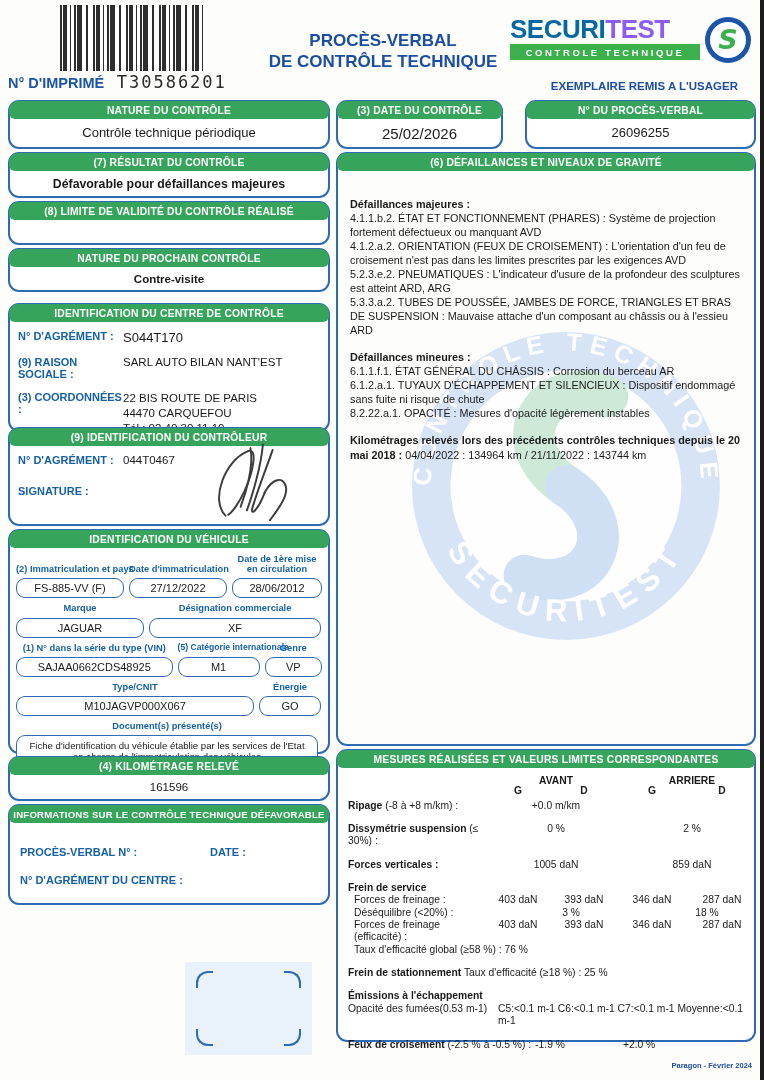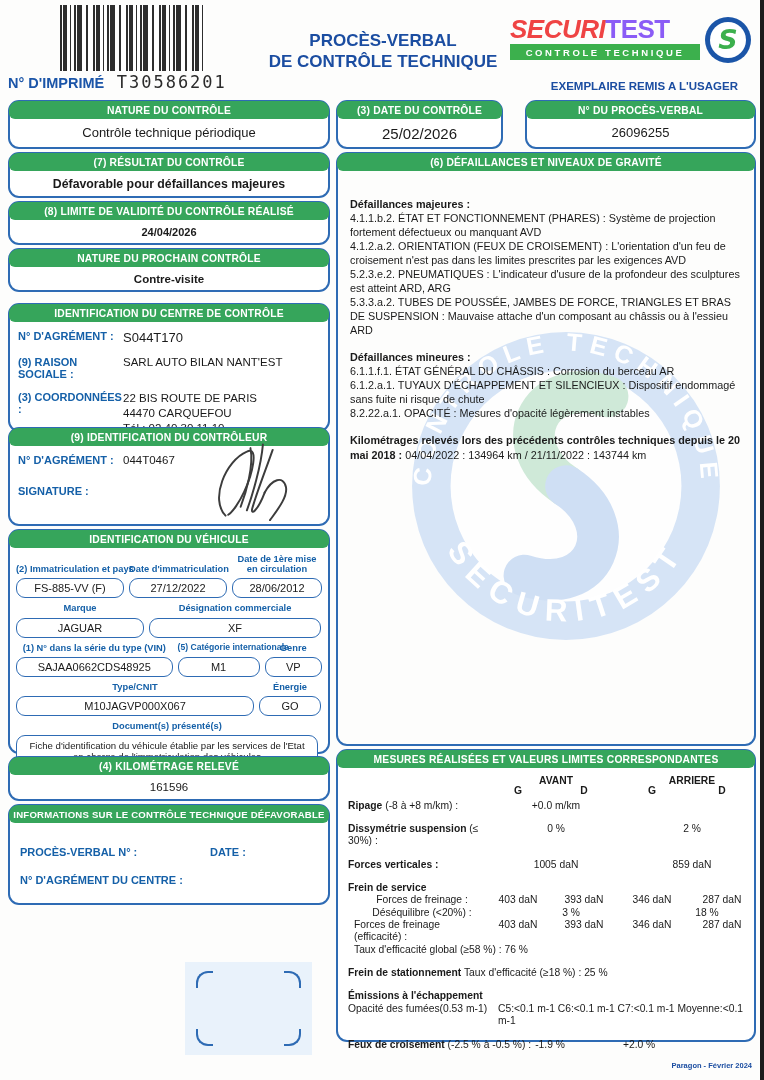--- a/index.html
+++ b/index.html
@@ -14,21 +14,21 @@
     #2e2e2e 26px 28px,#fff 28px 33px);}
   .imprime{position:absolute;left:8px;top:72px;white-space:nowrap;}
   .imprime .lab{color:#1b55a8;font-weight:bold;font-size:14.5px;}
   .imprime .num{font-family:"DejaVu Sans Mono",monospace;font-size:17px;color:#2b2b2b;letter-spacing:2px;margin-left:8px;}
   .doc-title{position:absolute;left:248px;top:30px;width:270px;text-align:center;
     color:#1b4da1;font-weight:bold;font-size:17px;line-height:1.25;}
   .brand{position:absolute;left:510px;top:16px;width:246px;}
   .brand-row{display:flex;align-items:flex-start;}
   .brand-txt{width:190px;}
   .brand-name{font-size:26px;font-weight:bold;letter-spacing:-0.5px;line-height:1;}
-  .brand-name .b1{color:#ef4444;font-style:italic;}
+  .brand-name .b1{color:#0369a1;}
   .brand-name .b2{color:#8b5cf6;}
   .brand-sub{background:#3cb04d;color:#fff;font-weight:bold;font-size:9.5px;
     letter-spacing:2.6px;text-align:center;padding:3px 0 2px;margin-top:2px;}
   .brand-circle{margin-left:4px;}
   .exemplaire{position:absolute;right:26px;top:80px;color:#1b4da1;font-weight:bold;font-size:11.5px;}
 
   
   .sec{position:absolute;border:2px solid #2e6bb4;border-radius:11px;background:#fff;box-sizing:border-box;}
   .sec-h{background:#36a55b;color:#fff;font-weight:bold;text-align:center;font-size:10.3px;
     padding:4px 2px 3px;border-radius:9px 9px 6px 6px;margin:-1px;letter-spacing:0.2px;}
@@ -138,21 +138,20 @@
     <div class="sec-val" style="font-size:13px;">Contrôle technique périodique</div>
   </div>
 
   <div class="sec" style="left:8px;top:152px;width:322px;height:46px;">
     <div class="sec-h">(7) RÉSULTAT DU CONTRÔLE</div>
     <div class="sec-val bold" style="font-size:12.3px;">Défavorable pour défaillances majeures</div>
   </div>
 
   <div class="sec" style="left:8px;top:201px;width:322px;height:44px;">
     <div class="sec-h">(8) LIMITE DE VALIDITÉ DU CONTRÔLE RÉALISÉ</div>
-    <div class="sec-val bold" style="font-size:11px;">24/04/2026</div>
   </div>
 
   <div class="sec" style="left:8px;top:248px;width:322px;height:44px;">
     <div class="sec-h">NATURE DU PROCHAIN CONTRÔLE</div>
     <div class="sec-val bold" style="font-size:11.5px;">Contre-visite</div>
   </div>
 
   <div class="sec" style="left:8px;top:295px;width:322px;height:129px;margin-top:8px;">
     <div class="sec-h">IDENTIFICATION DU CENTRE DE CONTRÔLE</div>
     <div class="kv-row" style="margin-top:4px;">
@@ -339,28 +338,28 @@
       <div class="mrow">
         <span class="ml bold">Forces verticales :</span>
         <span class="ms12">1005 daN</span>
         <span class="ms34">859 daN</span>
       </div>
       <div class="mgap"></div>
       <div class="mrow bold">
         <span>Frein de service</span>
       </div>
       <div class="mrow" style="padding-left:6px;">
-        <span class="ml" style="width:136px;text-align:center;">Forces de freinage :</span>
+        <span class="ml" style="width:136px;">Forces de freinage :</span>
         <span class="mc1">403 daN</span>
         <span class="mc2">393 daN</span>
         <span class="mc3">346 daN</span>
         <span class="mc4">287 daN</span>
       </div>
       <div class="mrow" style="padding-left:6px;">
-        <span class="ml" style="width:136px;text-align:center;">Déséquilibre (&lt;20%) :</span>
+        <span class="ml" style="width:136px;">Déséquilibre (&lt;20%) :</span>
         <span class="ms12" style="width:132px;padding-left:30px;box-sizing:border-box;">3 %</span>
         <span class="ms34" style="padding-left:30px;box-sizing:border-box;">18 %</span>
       </div>
       <div class="mrow" style="padding-left:6px;">
         <span class="ml" style="width:136px;">Forces de freinage (efficacité) :</span>
         <span class="mc1">403 daN</span>
         <span class="mc2">393 daN</span>
         <span class="mc3">346 daN</span>
         <span class="mc4">287 daN</span>
       </div>

